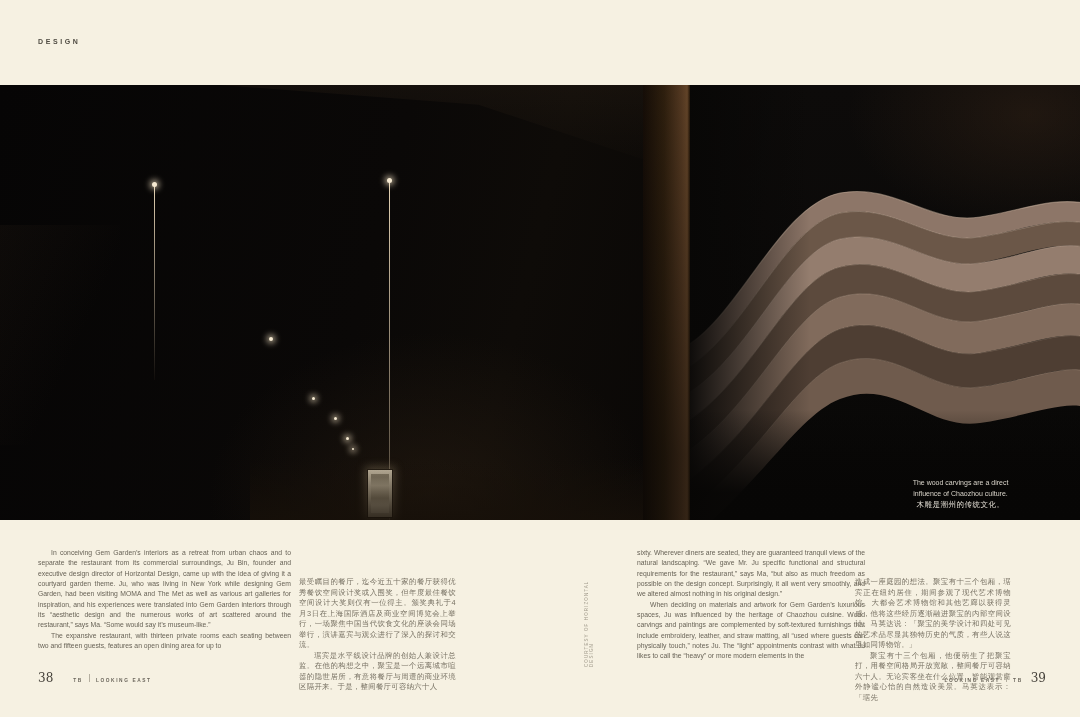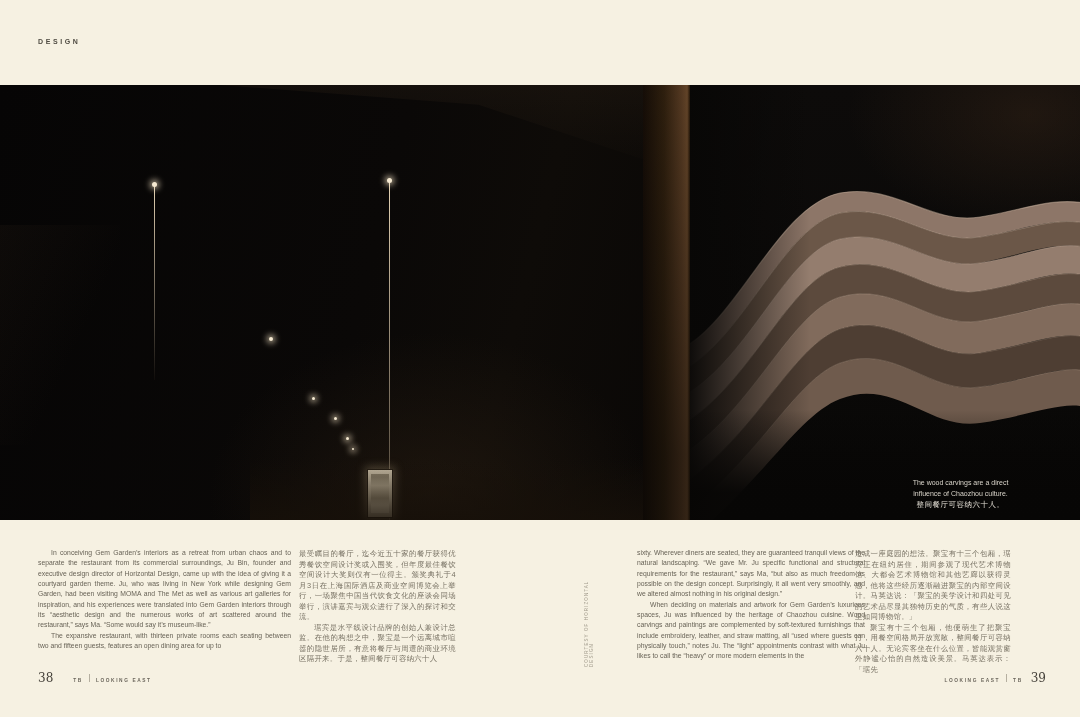--- a/index.html
+++ b/index.html
@@ -53,21 +53,21 @@
     background:linear-gradient(90deg,rgba(8,7,6,.95) 0%,rgba(8,7,6,0) 100%);}
   .wood-fade-bottom{position:absolute;left:0;bottom:0;width:390px;height:110px;
     background:linear-gradient(0deg,rgba(7,6,5,.95) 25%,rgba(7,6,5,0) 100%);}
   .photo-caption{position:absolute;right:52px;top:392px;width:135px;text-align:center;
     color:#d9d4ca;font-size:7px;line-height:1.6;}
   .photo-caption .zh{font-size:7.5px;letter-spacing:.5px;color:#e3ded4;}
   
   .col{position:absolute;color:#686357;font-size:6.8px;line-height:1.52;text-align:justify;}
   .col p{margin:0;}
   .col p.indent{text-indent:13px;}
-  .col-zh{color:#787264;font-size:7.4px;line-height:1.42;letter-spacing:.3px;}
+  .col-zh{color:#787264;font-size:7.4px;line-height:1.42;letter-spacing:.3px;margin-top:28px;}
   .col-zh p.indent{text-indent:15px;}
   .col1{left:38px;top:548px;width:253px;}
   .col2{left:299px;top:549px;width:157px;}
   .col3{left:637px;top:548px;width:228px;}
   .col4{left:855px;top:549px;width:156px;}
   .credit{position:absolute;left:584px;top:572px;height:95px;
     writing-mode:vertical-rl;transform:rotate(180deg);
     font-size:4.5px;letter-spacing:1.1px;color:#a29c8d;}
   
   .footer{position:absolute;top:671px;display:flex;align-items:baseline;color:#57534a;}
@@ -124,21 +124,21 @@
         <path d="M-5 338 C 62 296, 100 194, 150 182 C 205 168, 240 214, 290 206 C 336 199, 366 184, 395 190" fill="none" stroke="#bfa894" stroke-width="1" opacity="0.4"></path>
         <path d="M-5 368 C 64 322, 102 226, 150 212 C 205 196, 240 244, 290 236 C 338 228, 368 214, 395 220" fill="none" stroke="#bfa894" stroke-width="1" opacity="0.35"></path>
         <path d="M-5 398 C 66 348, 104 260, 150 244 C 205 226, 240 276, 290 268 C 340 260, 370 246, 395 252" fill="none" stroke="#b9a28e" stroke-width="1" opacity="0.3"></path>
         <path d="M-5 428 C 68 374, 106 294, 150 278 C 205 258, 240 310, 290 302 C 342 294, 372 280, 395 286" fill="none" stroke="#b9a28e" stroke-width="1" opacity="0.3"></path>
       </svg>
       <div class="wood-fade-left"></div>
       <div class="wood-fade-bottom"></div>
       <div class="photo-caption">
         <div>The wood carvings are a direct</div>
         <div>influence of Chaozhou culture.</div>
-        <div class="zh">整间餐厅可容纳六十人。</div>
+        <div class="zh">木雕是潮州的传统文化。</div>
       </div>
     </div>
   </div>
 
   <div class="col col1">
     <p class="indent">In conceiving Gem Garden’s interiors as a retreat from urban chaos and to separate the restaurant from its commercial surroundings, Ju Bin, founder and executive design director of Horizontal Design, came up with the idea of giving it a courtyard garden theme. Ju, who was living in New York while designing Gem Garden, had been visiting MOMA and The Met as well as various art galleries for inspiration, and his experiences were translated into Gem Garden interiors through its “aesthetic design and the numerous works of art scattered around the restaurant,” says Ma. “Some would say it’s museum-like.”</p>
     <p class="indent">The expansive restaurant, with thirteen private rooms each seating between two and fifteen guests, features an open dining area for up to</p>
   </div>
 
   <div class="col col-zh col2">

